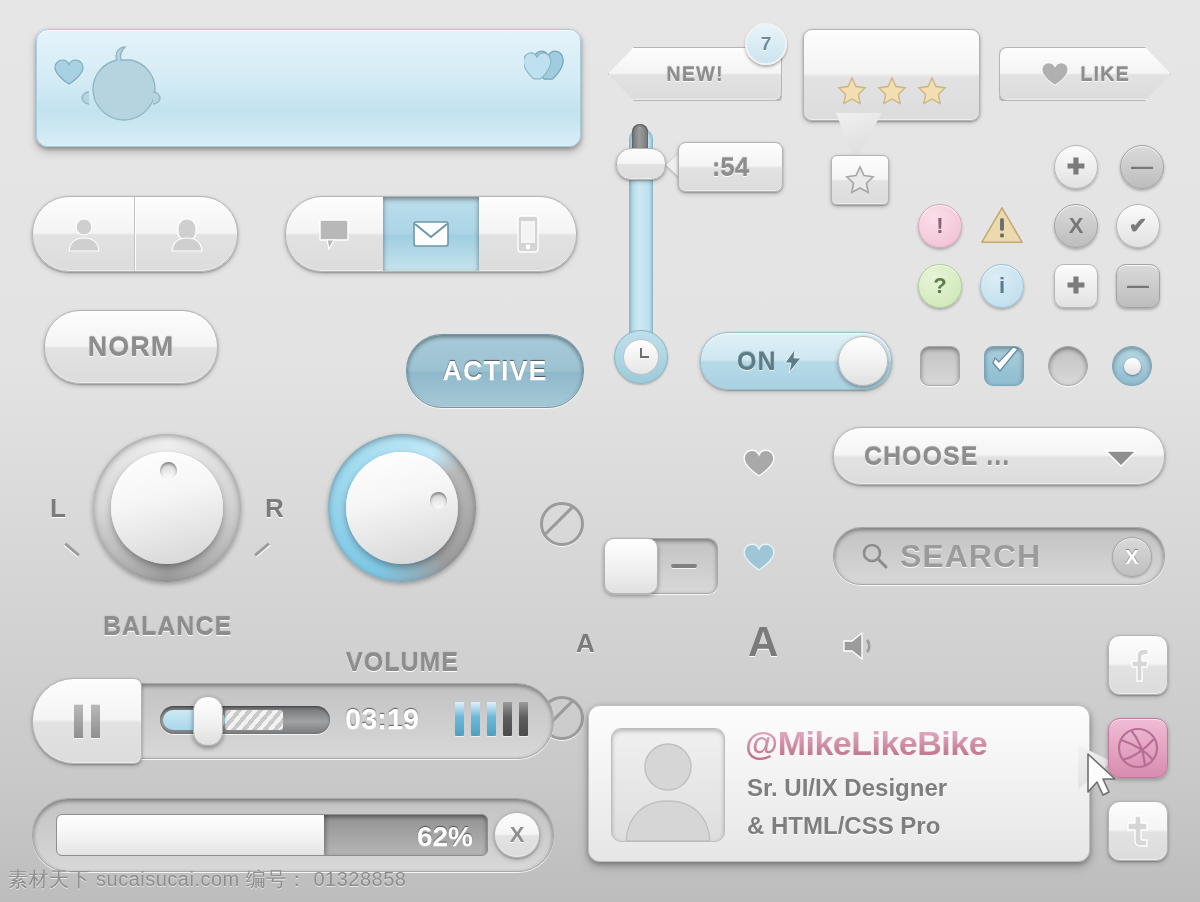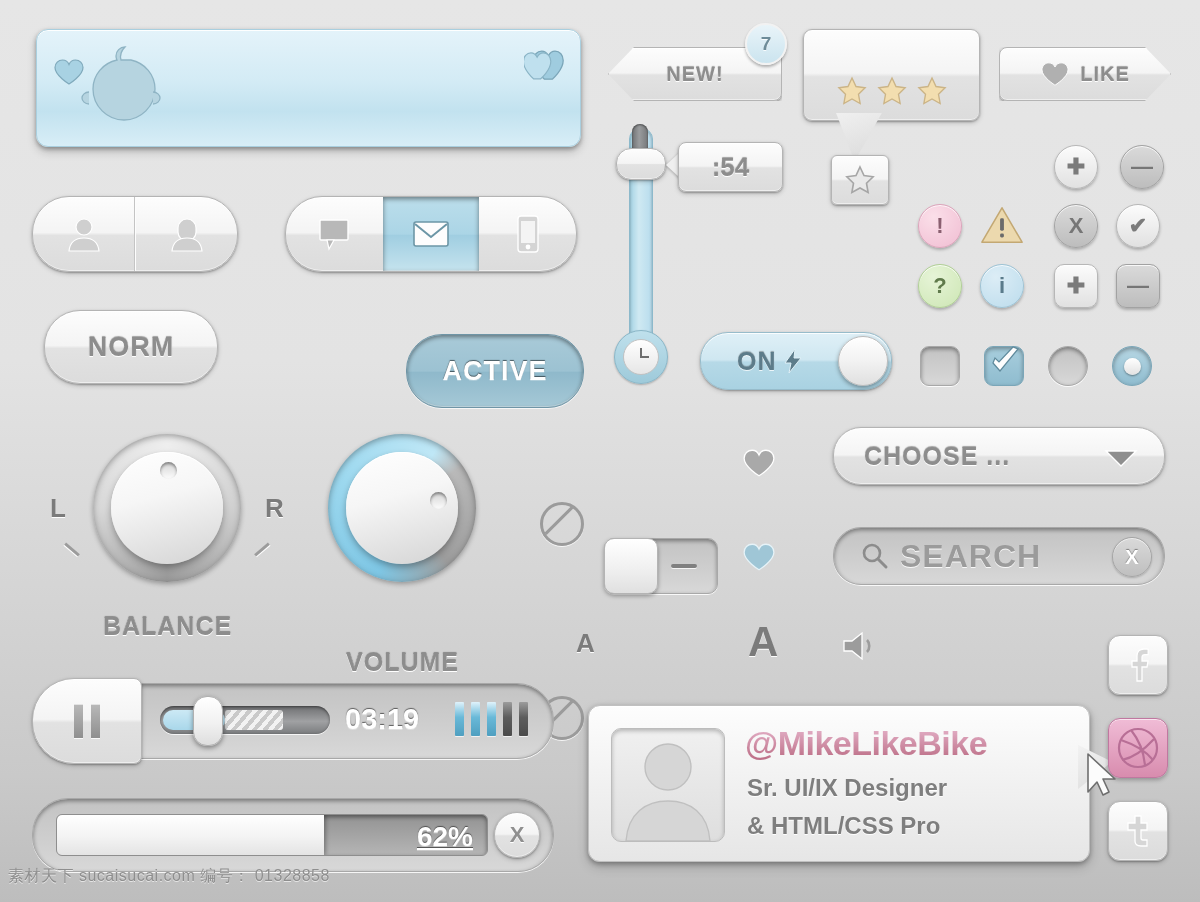--- a/index.html
+++ b/index.html
@@ -216,21 +216,21 @@
   .eqbar.off{background:linear-gradient(180deg,#9c9c9c,#5d5d5d 45%,#4b4b4b);box-shadow:0 1px 0 rgba(255,255,255,.7);}
 
   
   #progwrap{left:32px;top:798px;width:520px;height:72px;border-radius:36px;}
   #progtrack{left:56px;top:814px;width:430px;height:40px;border-radius:6px;
     background:linear-gradient(180deg,#939393,#b5b5b5);box-shadow:inset 0 2px 4px rgba(0,0,0,.45);
     border:1px solid #8e8e8e;overflow:hidden;}
   #progfill{position:absolute;left:0;top:0;bottom:0;width:62%;
     background:linear-gradient(180deg,#ffffff,#f3f3f3 55%,#e4e4e4);box-shadow:2px 0 4px rgba(0,0,0,.3);}
   #progpct{position:absolute;right:14px;top:6px;font-size:28px;font-weight:bold;color:#fff;
-    text-shadow:0 -1px 1px rgba(0,0,0,.5),0 1px 0 rgba(255,255,255,.3);text-decoration:underline;}
+    text-shadow:0 -1px 1px rgba(0,0,0,.5),0 1px 0 rgba(255,255,255,.3);}
   #progx{left:494px;top:812px;width:44px;height:44px;border-radius:50%;}
 
   
   #card{left:588px;top:705px;width:500px;height:155px;border-radius:12px;
     background:linear-gradient(180deg,#fdfdfd,#f0f0f0 55%,#e6e6e6);border:1px solid #c0c0c0;
     box-shadow:0 2px 5px rgba(0,0,0,.3),0 5px 12px rgba(0,0,0,.18),inset 0 1px 0 #fff;}
   #avatar{position:absolute;left:22px;top:22px;width:112px;height:112px;border-radius:10px;
     background:linear-gradient(180deg,#f0f0f0,#dedede);border:1px solid #bcbcbc;
     box-shadow:inset 0 2px 4px rgba(0,0,0,.25);overflow:hidden;}
   #handle{position:absolute;left:156px;top:18px;font-size:34px;font-weight:bold;
@@ -244,21 +244,21 @@
 
   
   .social{width:58px;height:58px;border-radius:12px;display:flex;align-items:center;justify-content:center;}
   #soc1{left:1108px;top:635px;}
   #soc2{left:1108px;top:718px;background:linear-gradient(180deg,#f0bcd6,#d88cae);border:1px solid #c078a0;
     box-shadow:inset 0 1px 0 rgba(255,255,255,.6),0 2px 4px rgba(0,0,0,.28);}
   #soc3{left:1108px;top:801px;}
   #cursor{left:1085px;top:752px;width:38px;height:46px;}
 
   
-  #wm{left:8px;top:866px;font-size:16px;color:#8e8e8e;letter-spacing:.5px;
+  #wm{left:8px;top:866px;font-size:20px;color:#8e8e8e;letter-spacing:.5px;
     text-shadow:0 1px 0 rgba(255,255,255,.6);}
 </style>
 </head>
 <body>
 
 <div class="stage">
 
   <div class="abs" id="banner">
     <svg class="babyface" viewBox="0 0 84 90">
       <path d="M42 14c-2-7 2-11 4-13 -5 0-9 4-9 9 0 2 .4 3 1 4 -14 3-24 15-24 29 0 17 14 31 31 31s31-14 31-31c0-14-10-26-24-29z" fill="#b6d4e0" stroke="#8fb4c4" stroke-width="1.3"></path>

